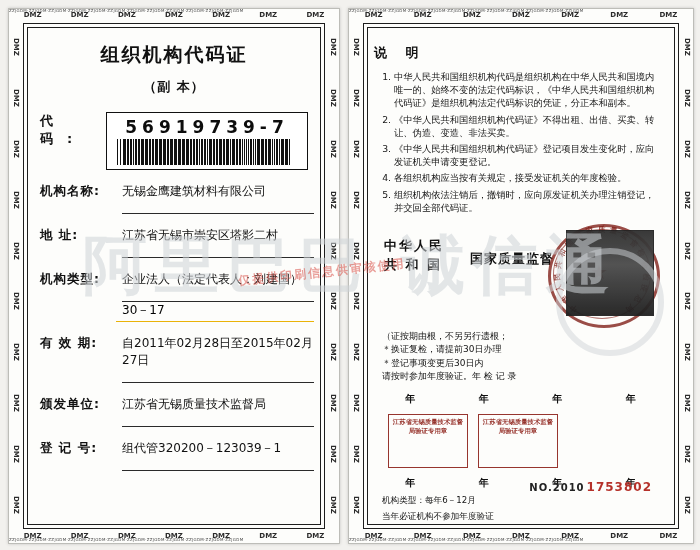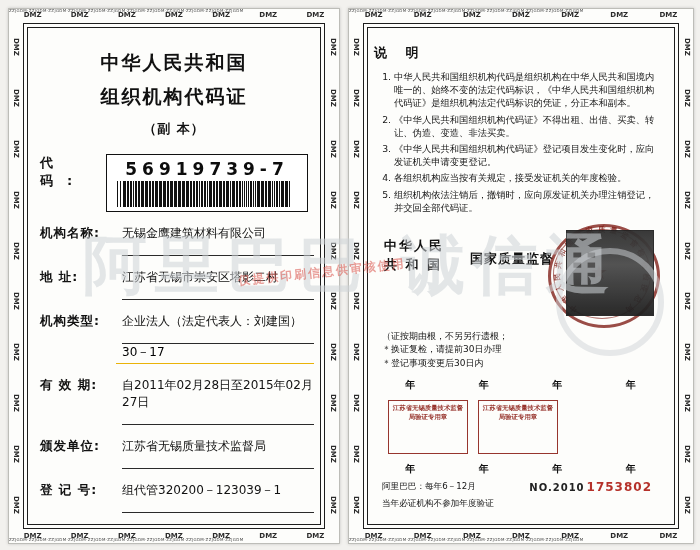--- a/index.html
+++ b/index.html
@@ -212,21 +212,20 @@
       <span>DMZ</span>
       <span>DMZ</span>
       <span>DMZ</span>
       <span>DMZ</span>
     </div>
 
     <div class="inner">
       <div class="content">
 
         <div class="title">
-          <div class="l1">中华人民共和国</div>
           <div class="l2">组织机构代码证</div>
           <div class="l3">（副 本）</div>
         </div>
 
         <div class="coderow">
           <div class="codelabel">代    码:</div>
           <div class="codebox">
             <div class="codenum">56919739-7</div>
             <div class="barcode" id="barcode">
                 <i style="width:1px;margin-right:2px"></i>
@@ -424,20 +423,21 @@
                 <span style="position:absolute;left:78.0px;top:78.9px;transform:rotate(140.4deg)">局</span>
               </div>
           </div>
           <div class="photo"></div>
         </div>
 
         <div class="notes">
           <div>（证按期由根，不另另行遗根；</div>
           <div>＊换证复检，请提前30日办理</div>
           <div>＊登记事项变更后30日内</div>
+          <div>请按时参加年度验证。年 检 记 录</div>
         </div>
 
         <div class="annual">
           <span>年</span>
           <span>年</span>
           <span>年</span>
           <span>年</span>
         </div>
 
         <div class="stamp-row">
@@ -445,21 +445,21 @@
           <div class="stampbox">江苏省无锡质量技术监督局验证专用章</div>
         </div>
 
         <div class="annual">
           <span>年</span>
           <span>年</span>
           <span>年</span>
           <span>年</span>
         </div>
 
-        <div class="footer-note">阿里巴巴：每年6－12月</div>
+        <div class="footer-note">机构类型：每年6－12月</div>
         <div class="footer-note">当年必证机构不参加年度验证</div>
 
         <div class="serial">
           <span class="no">NO.2010</span><span>1753802</span>
         </div>
 
       </div>
     </div>
   </div>
 

